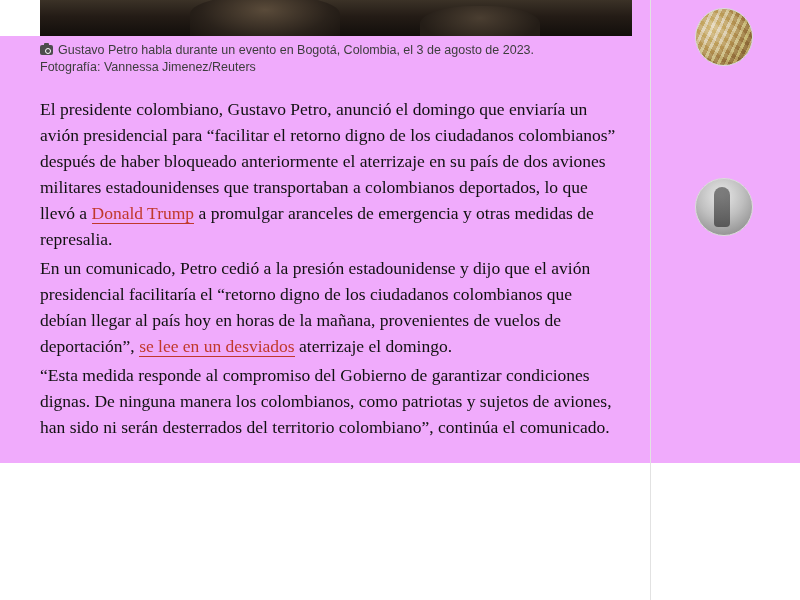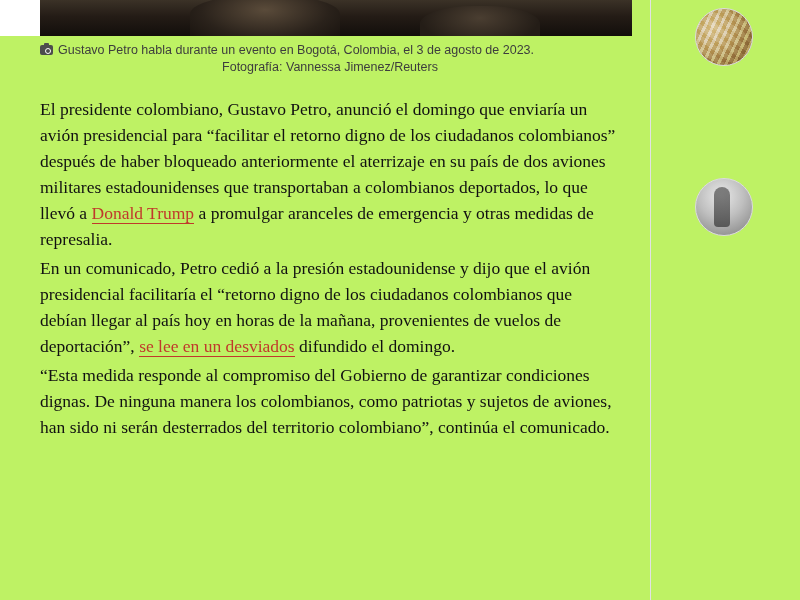--- a/index.html
+++ b/index.html
@@ -10,22 +10,22 @@
     height: 600px;
     overflow: hidden;
   }
   body {
     font-family: "Liberation Serif", serif;
     color: #1a1a1a;
   }
   .page {
     position: relative;
     width: 800px;
-    height: 600px;
-    background: #bef264;
+    height: 463px;
+    background: #f0abfc;
   }
   
   .article {
     position: absolute;
     left: 40px;
     top: 0;
     width: 600px;
   }
   .hero-image {
     width: 592px;
@@ -83,21 +83,21 @@
   .caption .cam-icon::after {
     content: "";
     position: absolute;
     left: 4.5px;
     top: 3px;
     width: 4px;
     height: 4px;
     border: 1.2px solid #fff;
     border-radius: 50%;
   }
-  .caption .credit { display: block; text-align: center; }
+  .caption .credit { display: block; }
 
   p.body {
     font-family: "Liberation Serif", serif;
     font-size: 17.5px;
     line-height: 26px;
     color: #111;
     margin: 3px 0 0 0;
     width: 580px;
   }
   p.body:first-of-type { margin-top: 20px; }
@@ -192,21 +192,21 @@
     <div class="caption">
       <span class="cam-icon"></span><span>Gustavo Petro habla durante un evento en Bogotá, Colombia, el 3 de agosto de 2023.</span>
       <span class="credit">Fotografía: Vannessa Jimenez/Reuters</span>
     </div>
 
     <p class="body">
       <span>El presidente colombiano, Gustavo Petro, anunció el domingo que enviaría un avión presidencial para “facilitar el retorno digno de los ciudadanos colombianos” después de haber bloqueado anteriormente el aterrizaje en su país de dos aviones militares estadounidenses que transportaban a colombianos deportados, lo que llevó a </span><a class="red-link" href="#">Donald Trump</a><span> a promulgar aranceles de emergencia y otras medidas de represalia.</span>
     </p>
 
     <p class="body">
-      <span>En un comunicado, Petro cedió a la presión estadounidense y dijo que el avión presidencial facilitaría el “retorno digno de los ciudadanos colombianos que debían llegar al país hoy en horas de la mañana, provenientes de vuelos de deportación”, </span><a class="red-link" href="#">se lee en un desviados</a><span> difundido el domingo.</span>
+      <span>En un comunicado, Petro cedió a la presión estadounidense y dijo que el avión presidencial facilitaría el “retorno digno de los ciudadanos colombianos que debían llegar al país hoy en horas de la mañana, provenientes de vuelos de deportación”, </span><a class="red-link" href="#">se lee en un desviados</a><span> aterrizaje el domingo.</span>
     </p>
 
     <p class="body">
       <span>“Esta medida responde al compromiso del Gobierno de garantizar condiciones dignas. De ninguna manera los colombianos, como patriotas y sujetos de aviones, han sido ni serán desterrados del territorio colombiano”, continúa el comunicado.</span>
     </p>
 
 
   </div>
 
   <div class="rail">

